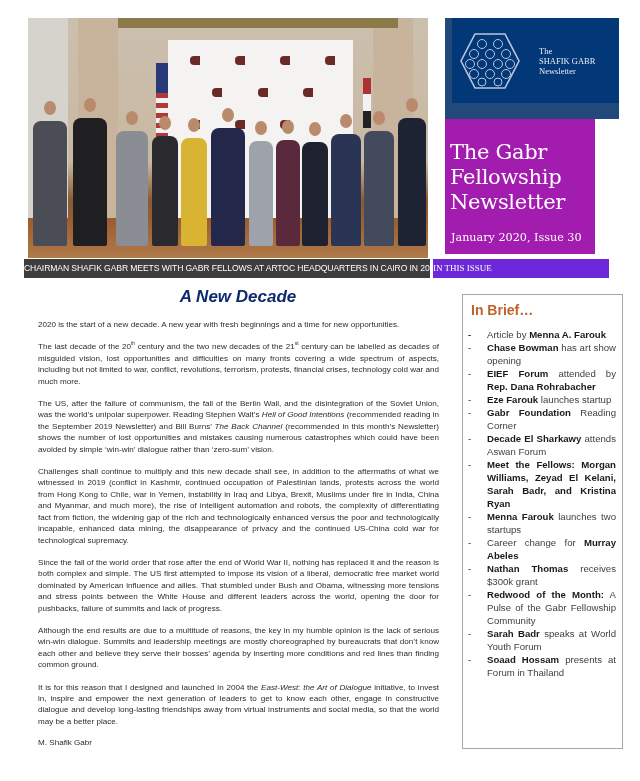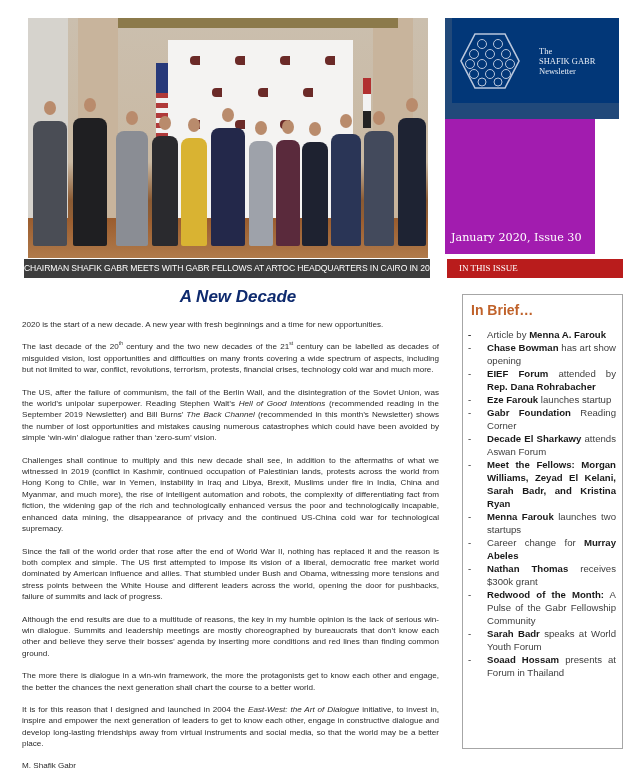--- a/index.html
+++ b/index.html
@@ -49,37 +49,37 @@
     .masthead .title {
       position: absolute; left: 5px; top: 122px; width: 168px; color: #ffffff;
       font-family: "DejaVu Serif", serif; font-size: 21px; line-height: 25px; letter-spacing: -0.3px;
     }
     .masthead .issue {
       position: absolute; left: 6px; top: 213px; color: #ffffff;
       font-family: "DejaVu Serif", serif; font-size: 11.2px; line-height: 14px;
     }
 
     .in-this-issue {
-      position: absolute; left: 447px; top: 259px; width: 176px; height: 19px;
-      background: #b91c1c; color: #ffffff;
-      font-family: "Liberation Serif", serif; font-size: 9px; line-height: 19px; padding-left: 12px;
+      position: absolute; left: 433px; top: 259px; width: 176px; height: 19px;
+      background: #6d28d9; color: #ffffff;
+      font-family: "Liberation Serif", serif; font-size: 9px; line-height: 19px; 
     }
 
     
     .article-title {
       position: absolute; left: 0; top: 287px; width: 476px; text-align: center;
       color: #0e2a6e; font-family: "Liberation Sans", sans-serif; font-size: 17px;
       font-weight: bold; font-style: italic;
     }
     .article {
       position: absolute; left: 22px; top: 319px; width: 417px;
       font-family: "Liberation Sans", sans-serif; font-size: 8.1px; line-height: 11.4px; color: #2b2b2b;
       text-align: justify;
     }
-    .article p { margin-bottom: 11px; }
+    .article p { margin-bottom: 11px; margin-left: 16px; }
     .article p.first { text-align: left; }
     .article em { font-style: italic; }
     .article sup { font-size: 5px; vertical-align: super; line-height: 0; }
     .article .signature { font-weight: normal; margin-top: -1px; }
 
     
     .brief {
       position: absolute; left: 462px; top: 294px; width: 161px; height: 455px;
       border: 1px solid #a6a6a6; background: #ffffff;
     }
@@ -168,35 +168,39 @@
         <circle cx="22" cy="50" r="4"></circle>
           <circle cx="38" cy="50" r="4"></circle>
       </g>
     </svg>
     <div class="logo-text">
       <div>The</div>
       <div>SHAFIK GABR</div>
       <div>Newsletter</div>
     </div>
   </div>
+  <div class="title">
+    <div>The Gabr</div>
+    <div>Fellowship</div>
+    <div>Newsletter</div>
+  </div>
   <div class="issue">January 2020, Issue 30</div>
 </div>
 
 <div class="in-this-issue">IN THIS ISSUE</div>
 
 <div class="article-title">A New Decade</div>
 
 <div class="article">
   <p class="first">2020 is the start of a new decade. A new year with fresh beginnings and a time for new opportunities.</p>
   <p><span>The last decade of the 20</span><sup>th</sup><span> century and the two new decades of the 21</span><sup>st</sup><span> century can be labelled as decades of misguided vision, lost opportunities and difficulties on many fronts covering a wide spectrum of aspects, including but not limited to war, conflict, revolutions, terrorism, protests, financial crises, technology cold war and much more.</span></p>
   <p><span>The US, after the failure of communism, the fall of the Berlin Wall, and the disintegration of the Soviet Union, was the world’s unipolar superpower. Reading Stephen Walt’s </span><em>Hell of Good Intentions</em><span> (recommended reading in the September 2019 Newsletter) and Bill Burns’ </span><em>The Back Channel</em><span> (recommended in this month’s Newsletter) shows the number of lost opportunities and mistakes causing numerous catastrophes which could have been avoided by simple ‘win-win’ dialogue rather than ‘zero-sum’ vision.</span></p>
   <p>Challenges shall continue to multiply and this new decade shall see, in addition to the aftermaths of what we witnessed in 2019 (conflict in Kashmir, continued occupation of Palestinian lands, protests across the world from Hong Kong to Chile, war in Yemen, instability in Iraq and Libya, Brexit, Muslims under fire in India, China and Myanmar, and much more), the rise of intelligent automation and robots, the complexity of differentiating fact from fiction, the widening gap of the rich and technologically enhanced versus the poor and technologically incapable, enhanced data mining, the disappearance of privacy and the continued US-China cold war for technological supremacy.</p>
   <p>Since the fall of the world order that rose after the end of World War II, nothing has replaced it and the reason is both complex and simple. The US first attempted to impose its vision of a liberal, democratic free market world dominated by American influence and allies. That stumbled under Bush and Obama, witnessing more tensions and stress points between the White House and different leaders across the world, opening the door for pushbacks, failure of summits and lack of progress.</p>
   <p>Although the end results are due to a multitude of reasons, the key in my humble opinion is the lack of serious win-win dialogue. Summits and leadership meetings are mostly choreographed by bureaucrats that don’t know each other and believe they serve their bosses’ agenda by inserting more conditions and red lines than finding common ground.</p>
-  <p>The more there is dialogue in a win-win framework, the more the protagonists get to know each other and engage, the better the chances the next generation shall chart the course to a better world.</p>
   <p><span>It is for this reason that I designed and launched in 2004 the </span><em>East-West: the Art of Dialogue</em><span> initiative, to invest in, inspire and empower the next generation of leaders to get to know each other, engage in constructive dialogue and develop long-lasting friendships away from virtual instruments and social media, so that the world may be a better place.</span></p>
   <p class="signature">M. Shafik Gabr</p>
 </div>
 
 <div class="brief">
   <div class="brief-heading">In Brief…</div>
   <ul class="brief-list">
     <li><span class="dash">-</span></li>
     <li><span class="dash">-</span><span>Article by </span><b>Menna A. Farouk</b></li>
     <li><span class="dash">-</span><b>Chase Bowman</b><span> has art show opening</span></li>

